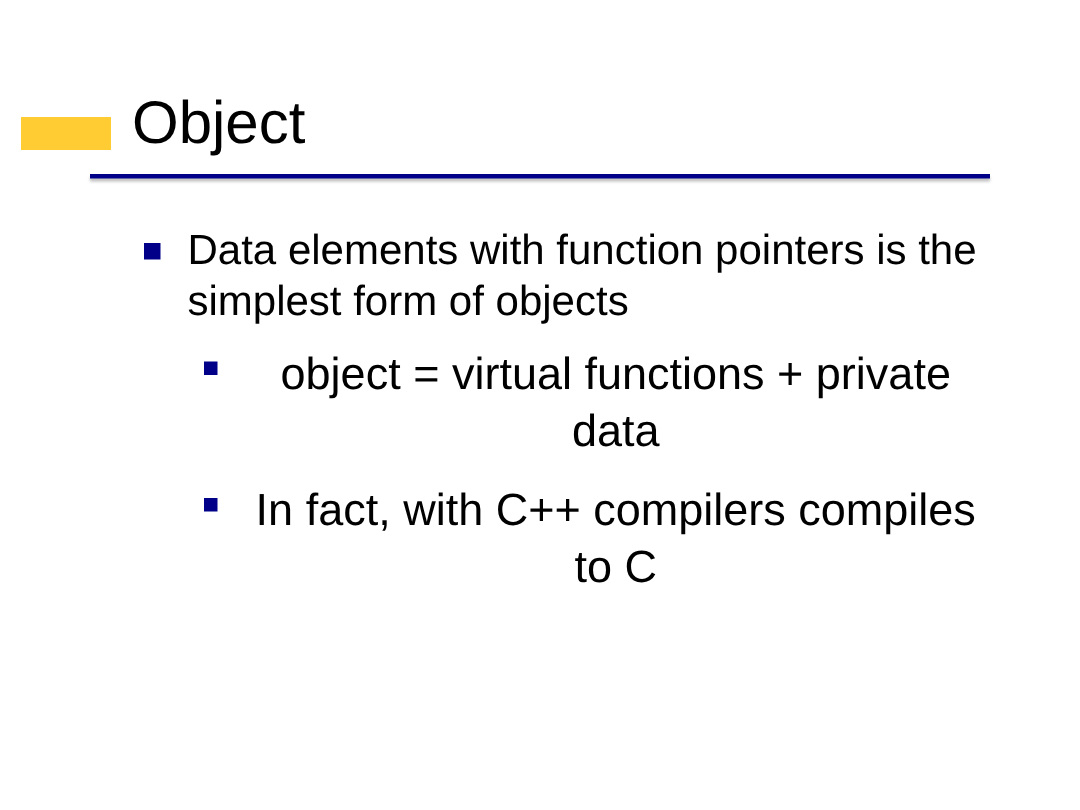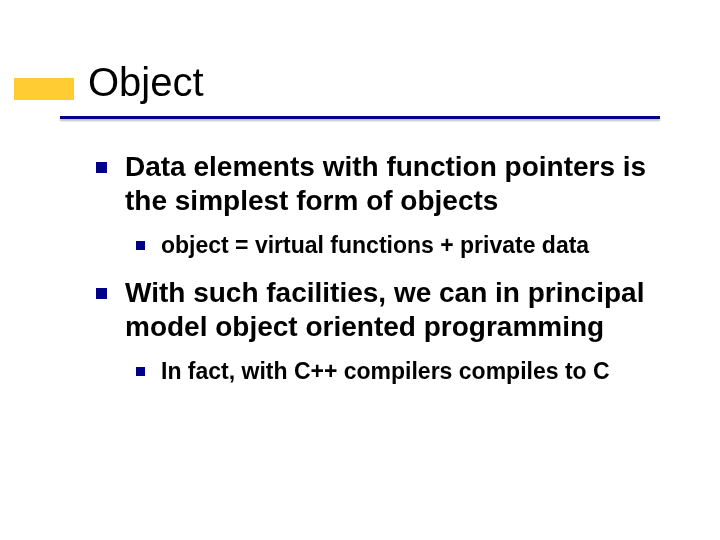--- a/index.html
+++ b/index.html
@@ -52,45 +52,45 @@
     right: 60px;
   }
   .lvl1 {
     font-size: 28px;
     line-height: 1.2;
     margin-bottom: 14px;
     display: flex;
     align-items: flex-start;
   }
   .lvl2 {
-    font-size: 23px;
+    font-size: 30px;
     line-height: 1.25;
     margin: 6px 0 16px 40px;
     display: flex;
     align-items: flex-start;
+    text-align: center;
   }
   .sq {
     flex: none;
     width: 11px;
     height: 11px;
     background: #000088;
     margin-top: 12px;
     margin-right: 18px;
   }
   .sq-sm {
     flex: none;
     width: 9px;
     height: 9px;
     background: #000088;
     margin-top: 10px;
     margin-right: 16px;
   }
   .txt {
     flex: 1;
-    font-weight: bold;
   }
 </style>
 </head>
 <body>
 
 <div class="slide">
 
   <div class="accent-block"></div>
 
   <div class="title-area">Object</div>
@@ -102,24 +102,20 @@
     <div class="lvl1">
       <div class="sq"></div>
       <div class="txt">Data elements with function pointers is the simplest form of objects</div>
     </div>
 
     <div class="lvl2">
       <div class="sq-sm"></div>
       <div class="txt">object = virtual functions + private data</div>
     </div>
 
-    <div class="lvl1">
-      <div class="sq"></div>
-      <div class="txt">With such facilities, we can in principal model object oriented programming</div>
-    </div>
 
     <div class="lvl2">
       <div class="sq-sm"></div>
       <div class="txt">In fact, with C++ compilers compiles to C</div>
     </div>
 
 
   </div>
 
 </div>

